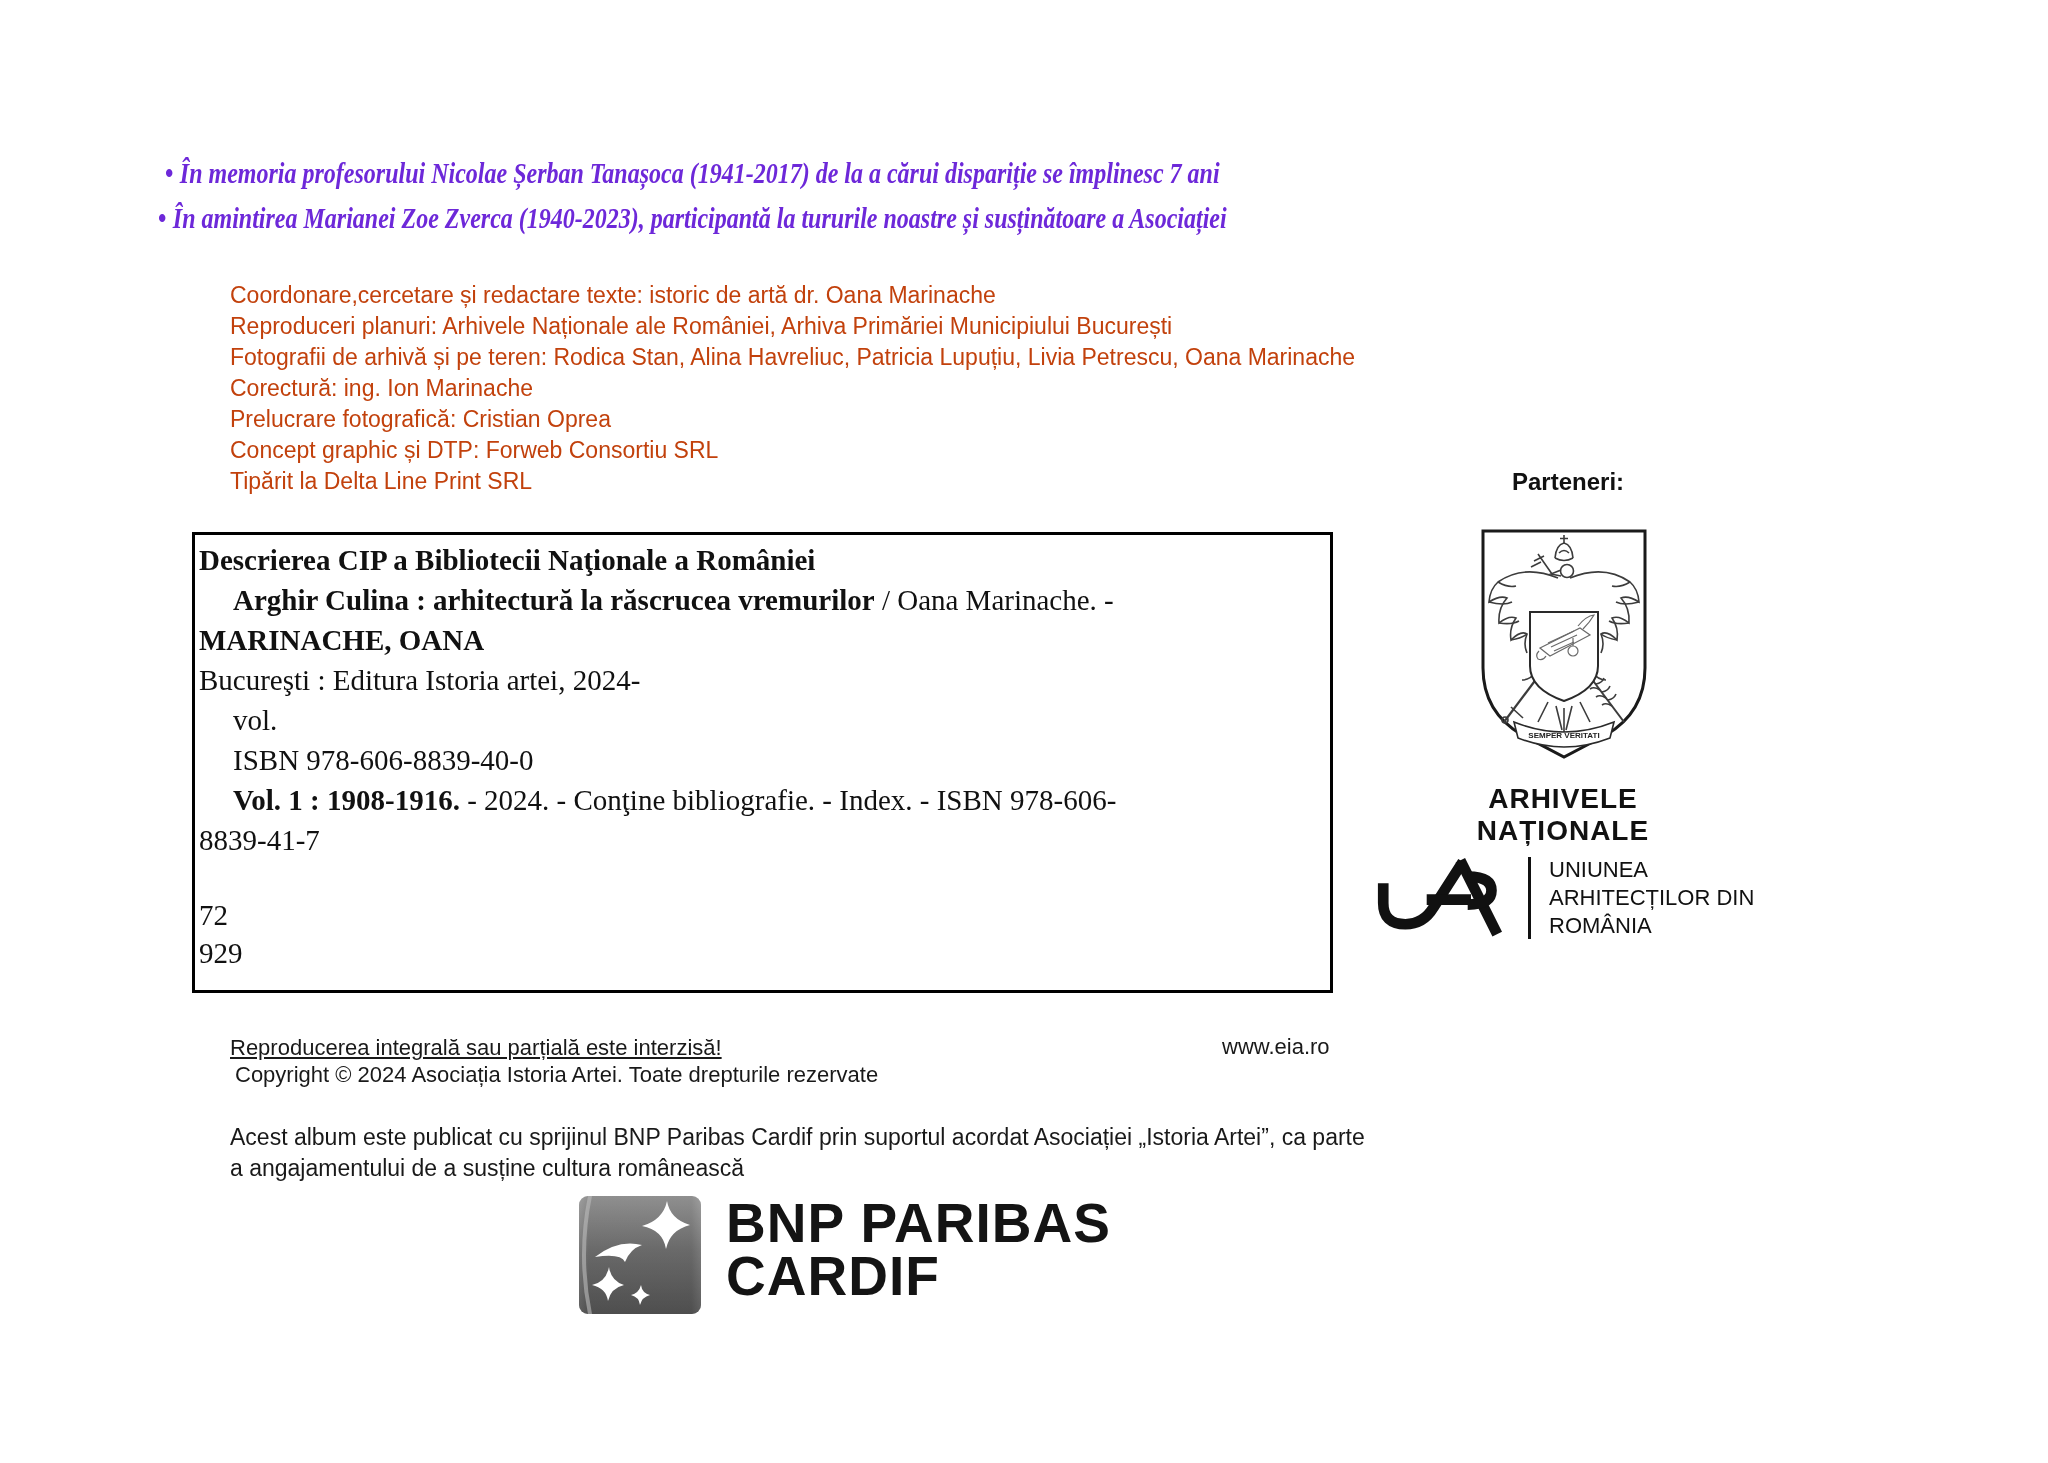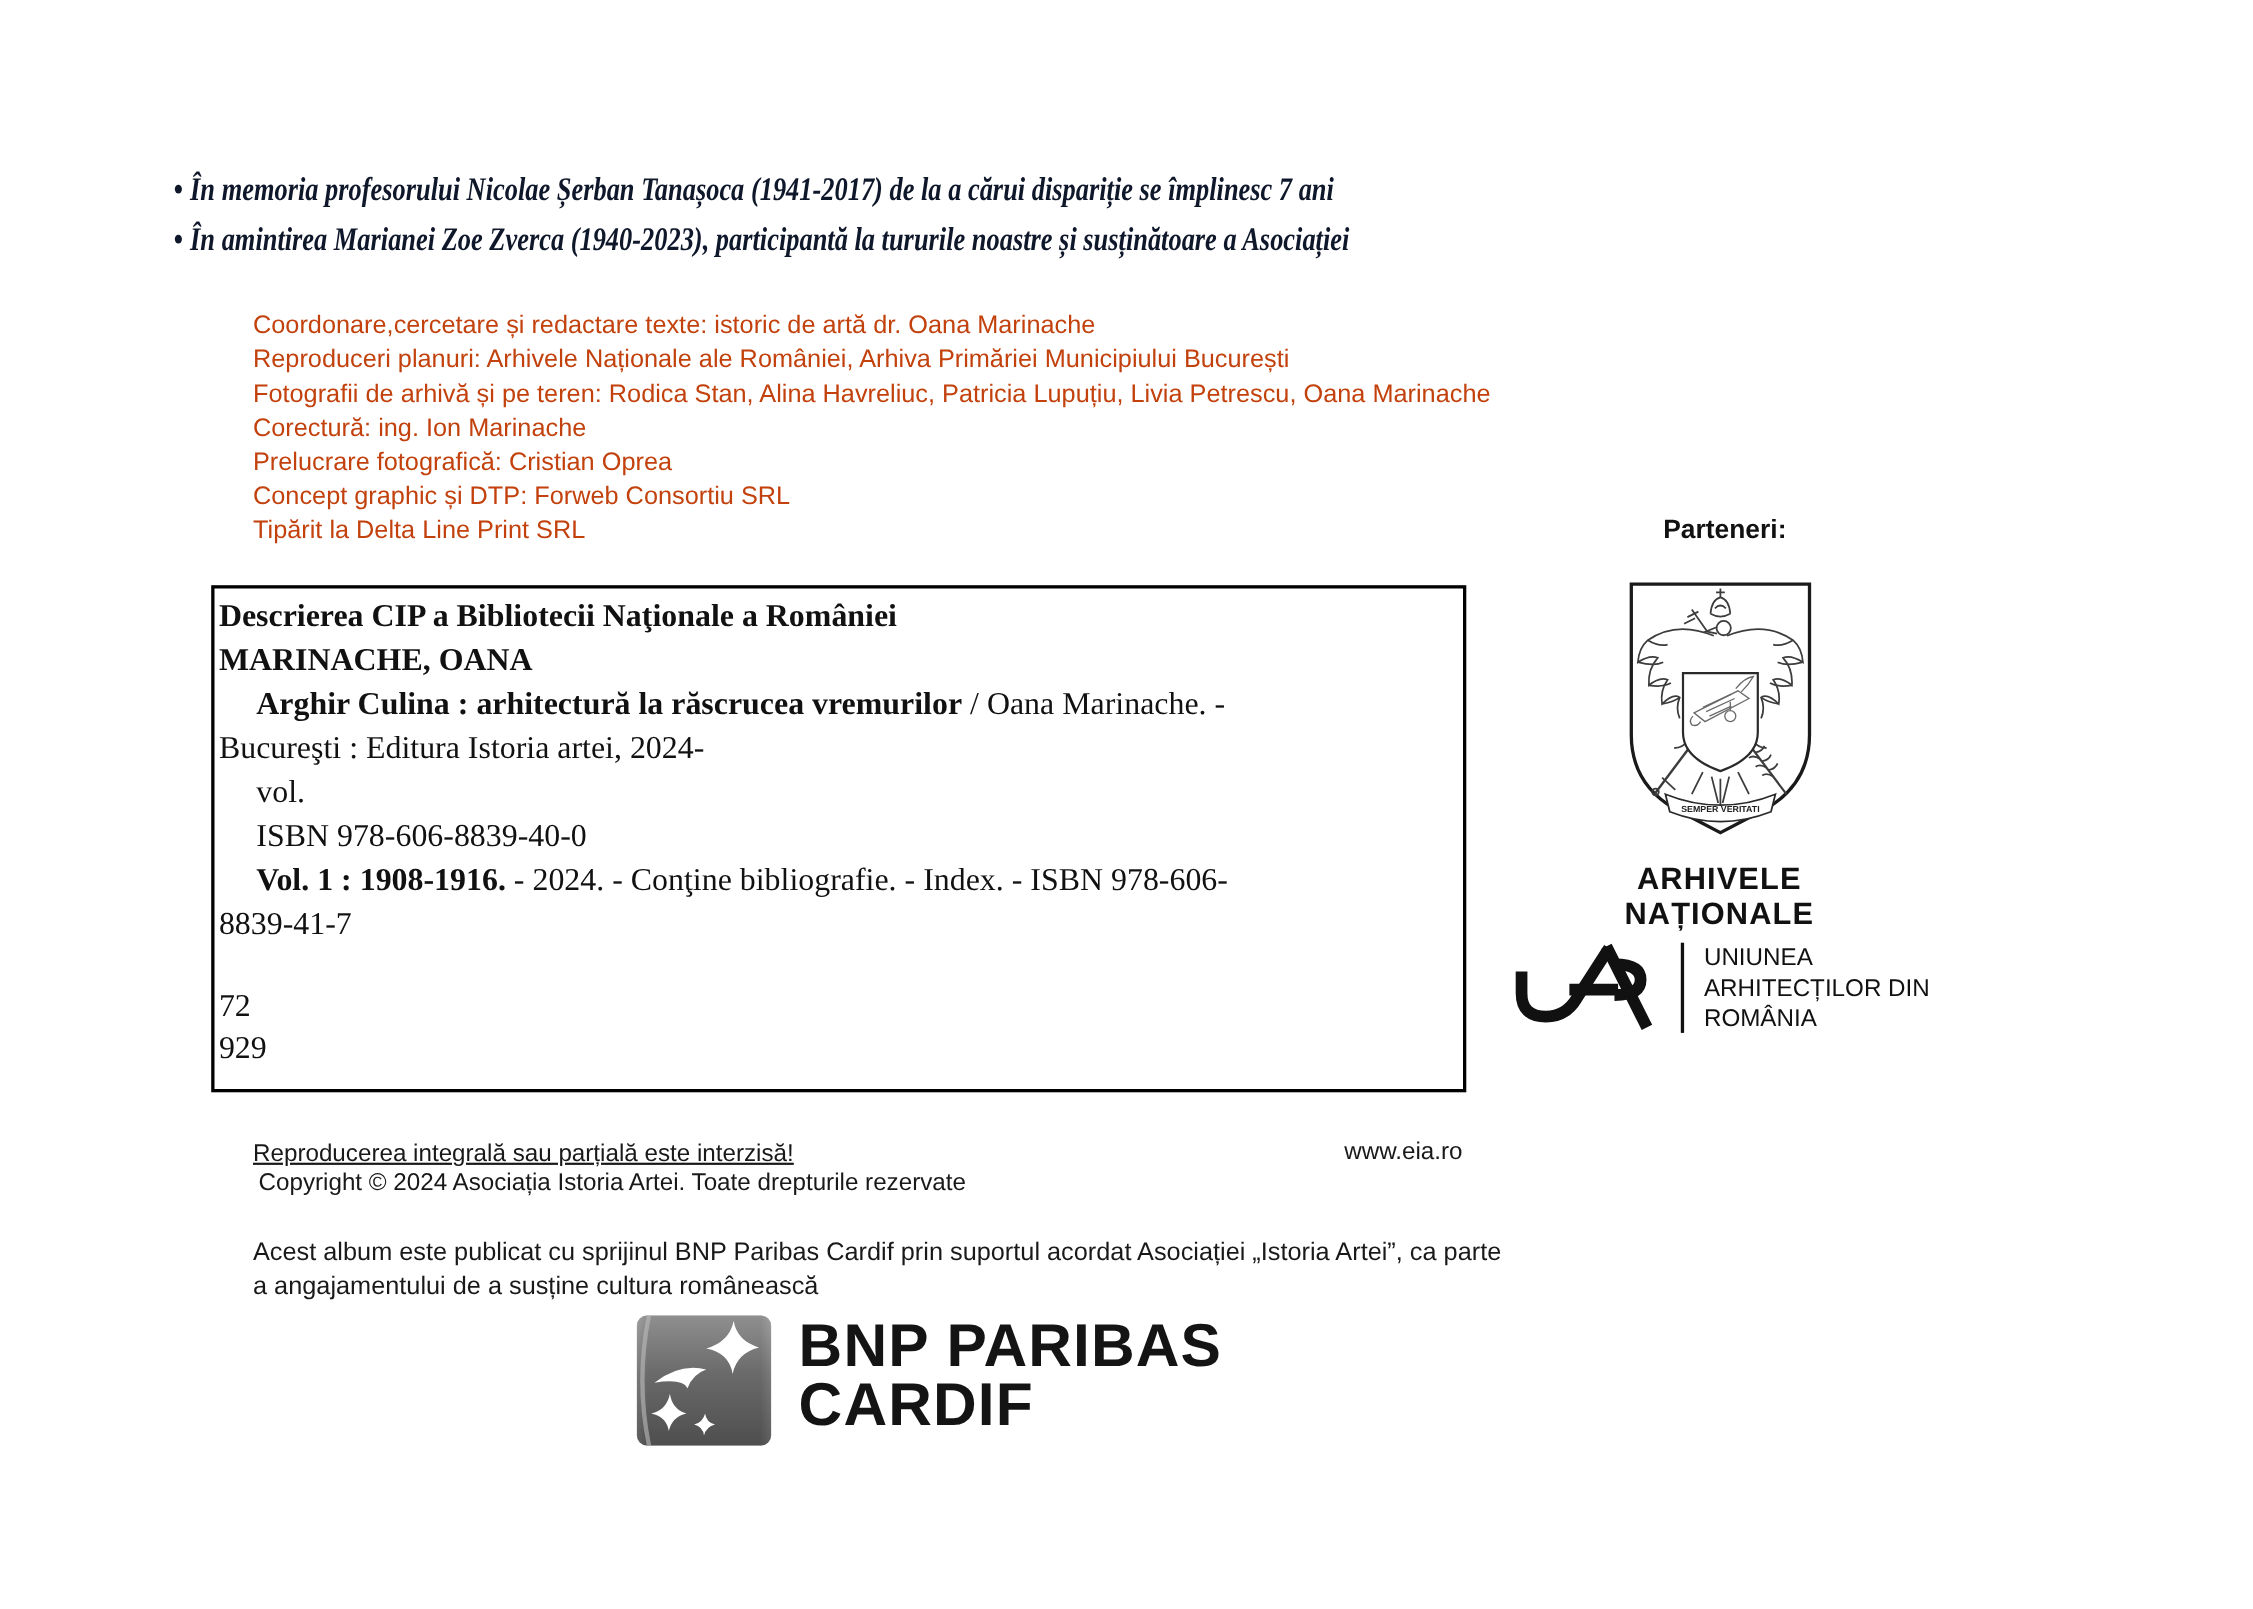--- a/index.html
+++ b/index.html
@@ -10,22 +10,23 @@
     background:#ffffff;
     color:#191919;
     font-family:"Liberation Sans", sans-serif;
     overflow:hidden;
   }
   
   .dedications {
     position:absolute; left:158px; top:150px;
     font-family:"Liberation Serif", serif;
     font-style:italic; font-weight:bold;
-    font-size:30px; line-height:45px; color:#0f172a;
+    font-size:30px; line-height:45px; color:#6d28d9;
     white-space:nowrap;
+    text-align:center;
   }
   .dedication-line { transform:scaleX(0.80); transform-origin:left center; }
   .dedication-line .bullet { font-style:normal; margin-right:8px; }
   
   .credits {
     position:absolute; left:230px; top:280px;
     font-size:23px; line-height:31px; color:#c2410c;
     white-space:nowrap;
   }
   
@@ -86,22 +87,22 @@
     <div>Reproduceri planuri: Arhivele Naționale ale României, Arhiva Primăriei Municipiului București</div>
     <div>Fotografii de arhivă și pe teren: Rodica Stan, Alina Havreliuc, Patricia Lupuțiu, Livia Petrescu, Oana Marinache</div>
     <div>Corectură: ing. Ion Marinache</div>
     <div>Prelucrare fotografică: Cristian Oprea</div>
     <div>Concept graphic și DTP: Forweb Consortiu SRL</div>
     <div>Tipărit la Delta Line Print SRL</div>
   </div>
 
   <div class="cip-box">
     <div class="cip-line cip-bold">Descrierea CIP a Bibliotecii Naţionale a României</div>
+    <div class="cip-line cip-indent"><span class="cip-bold">Arghir Culina : arhitectură la răscrucea vremurilor</span><span> / Oana Marinache. -</span></div>
     <div class="cip-line cip-bold">MARINACHE, OANA</div>
-    <div class="cip-line cip-indent"><span class="cip-bold">Arghir Culina : arhitectură la răscrucea vremurilor</span><span> / Oana Marinache. -</span></div>
     <div class="cip-line">Bucureşti : Editura Istoria artei, 2024-</div>
     <div class="cip-line cip-indent">vol.</div>
     <div class="cip-line cip-indent">ISBN 978-606-8839-40-0</div>
     <div class="cip-line cip-indent"><span class="cip-bold">Vol. 1 : 1908-1916.</span><span> - 2024. - Conţine bibliografie. - Index. - ISBN 978-606-</span></div>
     <div class="cip-line">8839-41-7</div>
     <div class="cip-class">
       <div>72</div>
       <div>929</div>
     </div>
   </div>

